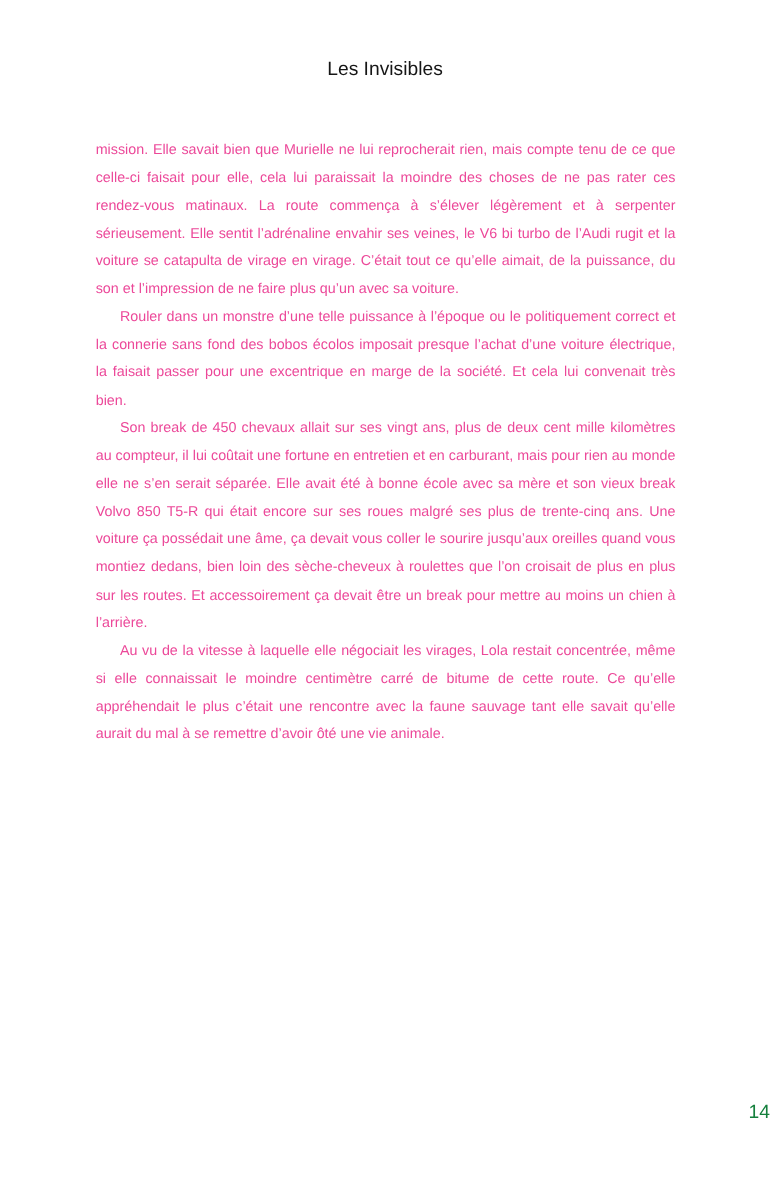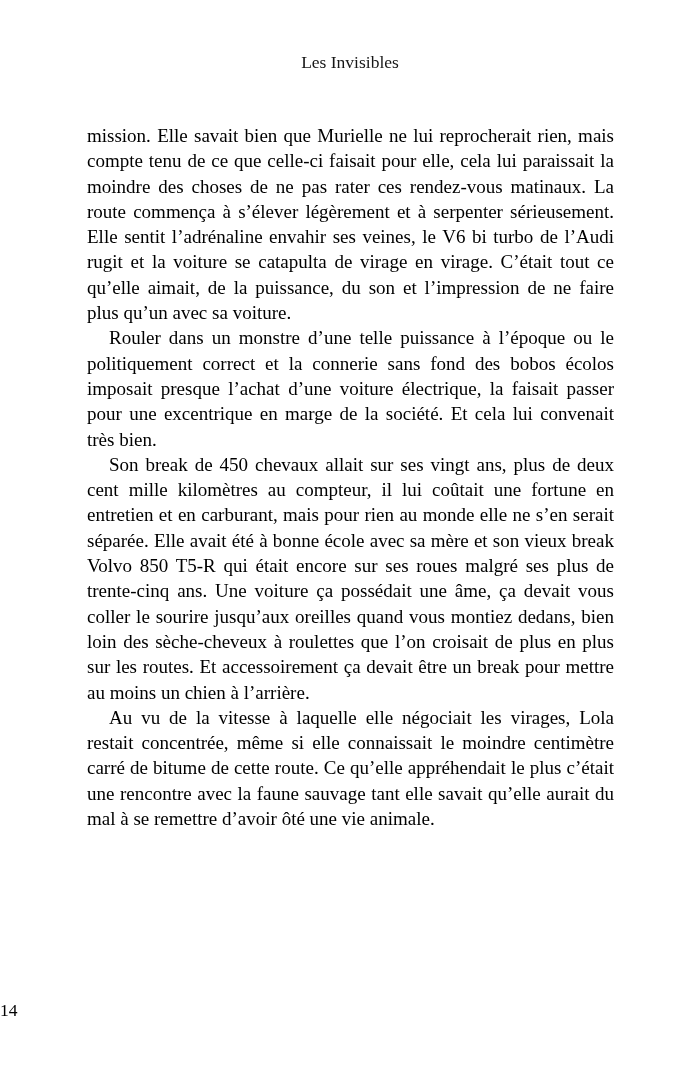--- a/index.html
+++ b/index.html
@@ -2,60 +2,60 @@
 <html><head>
 <meta charset="utf-8">
 <style>
   * { margin: 0; padding: 0; box-sizing: border-box; }
   html, body { background: #ffffff; }
   .page {
     position: relative;
     width: 700px;
     height: 1080px;
     background: #ffffff;
-    font-family: Liberation Serif, serif;
+    font-family: Liberation Sans, sans-serif;
     color: #161616;
     overflow: hidden;
   }
   .running-header {
     position: absolute;
     top: 52px;
     left: 0;
     right: 0;
     text-align: center;
     font-size: 17.5px;
     line-height: 20px;
     color: #161616;
   }
   .body-text {
     position: absolute;
     top: 123px;
     left: 87px;
     width: 527px;
-    font-size: 19px;
+    font-size: 13px;
     line-height: 25.3px;
     text-align: justify;
-    color: #000000;
+    color: #ec4899;
   }
   .body-text p {
     margin: 0;
     text-indent: 22px;
   }
   .body-text p.no-indent {
     text-indent: 0;
   }
   .page-number {
     position: absolute;
     top: 1000px;
     left: 0;
     right: 0;
-    text-align: left;
+    text-align: right;
     font-size: 17.5px;
     line-height: 20px;
-    color: #000000;
+    color: #15803d;
   }
 </style>
 </head>
 <body>
 
 <div class="page">
 
   <div class="running-header">Les Invisibles</div>
 
   <div class="body-text">

